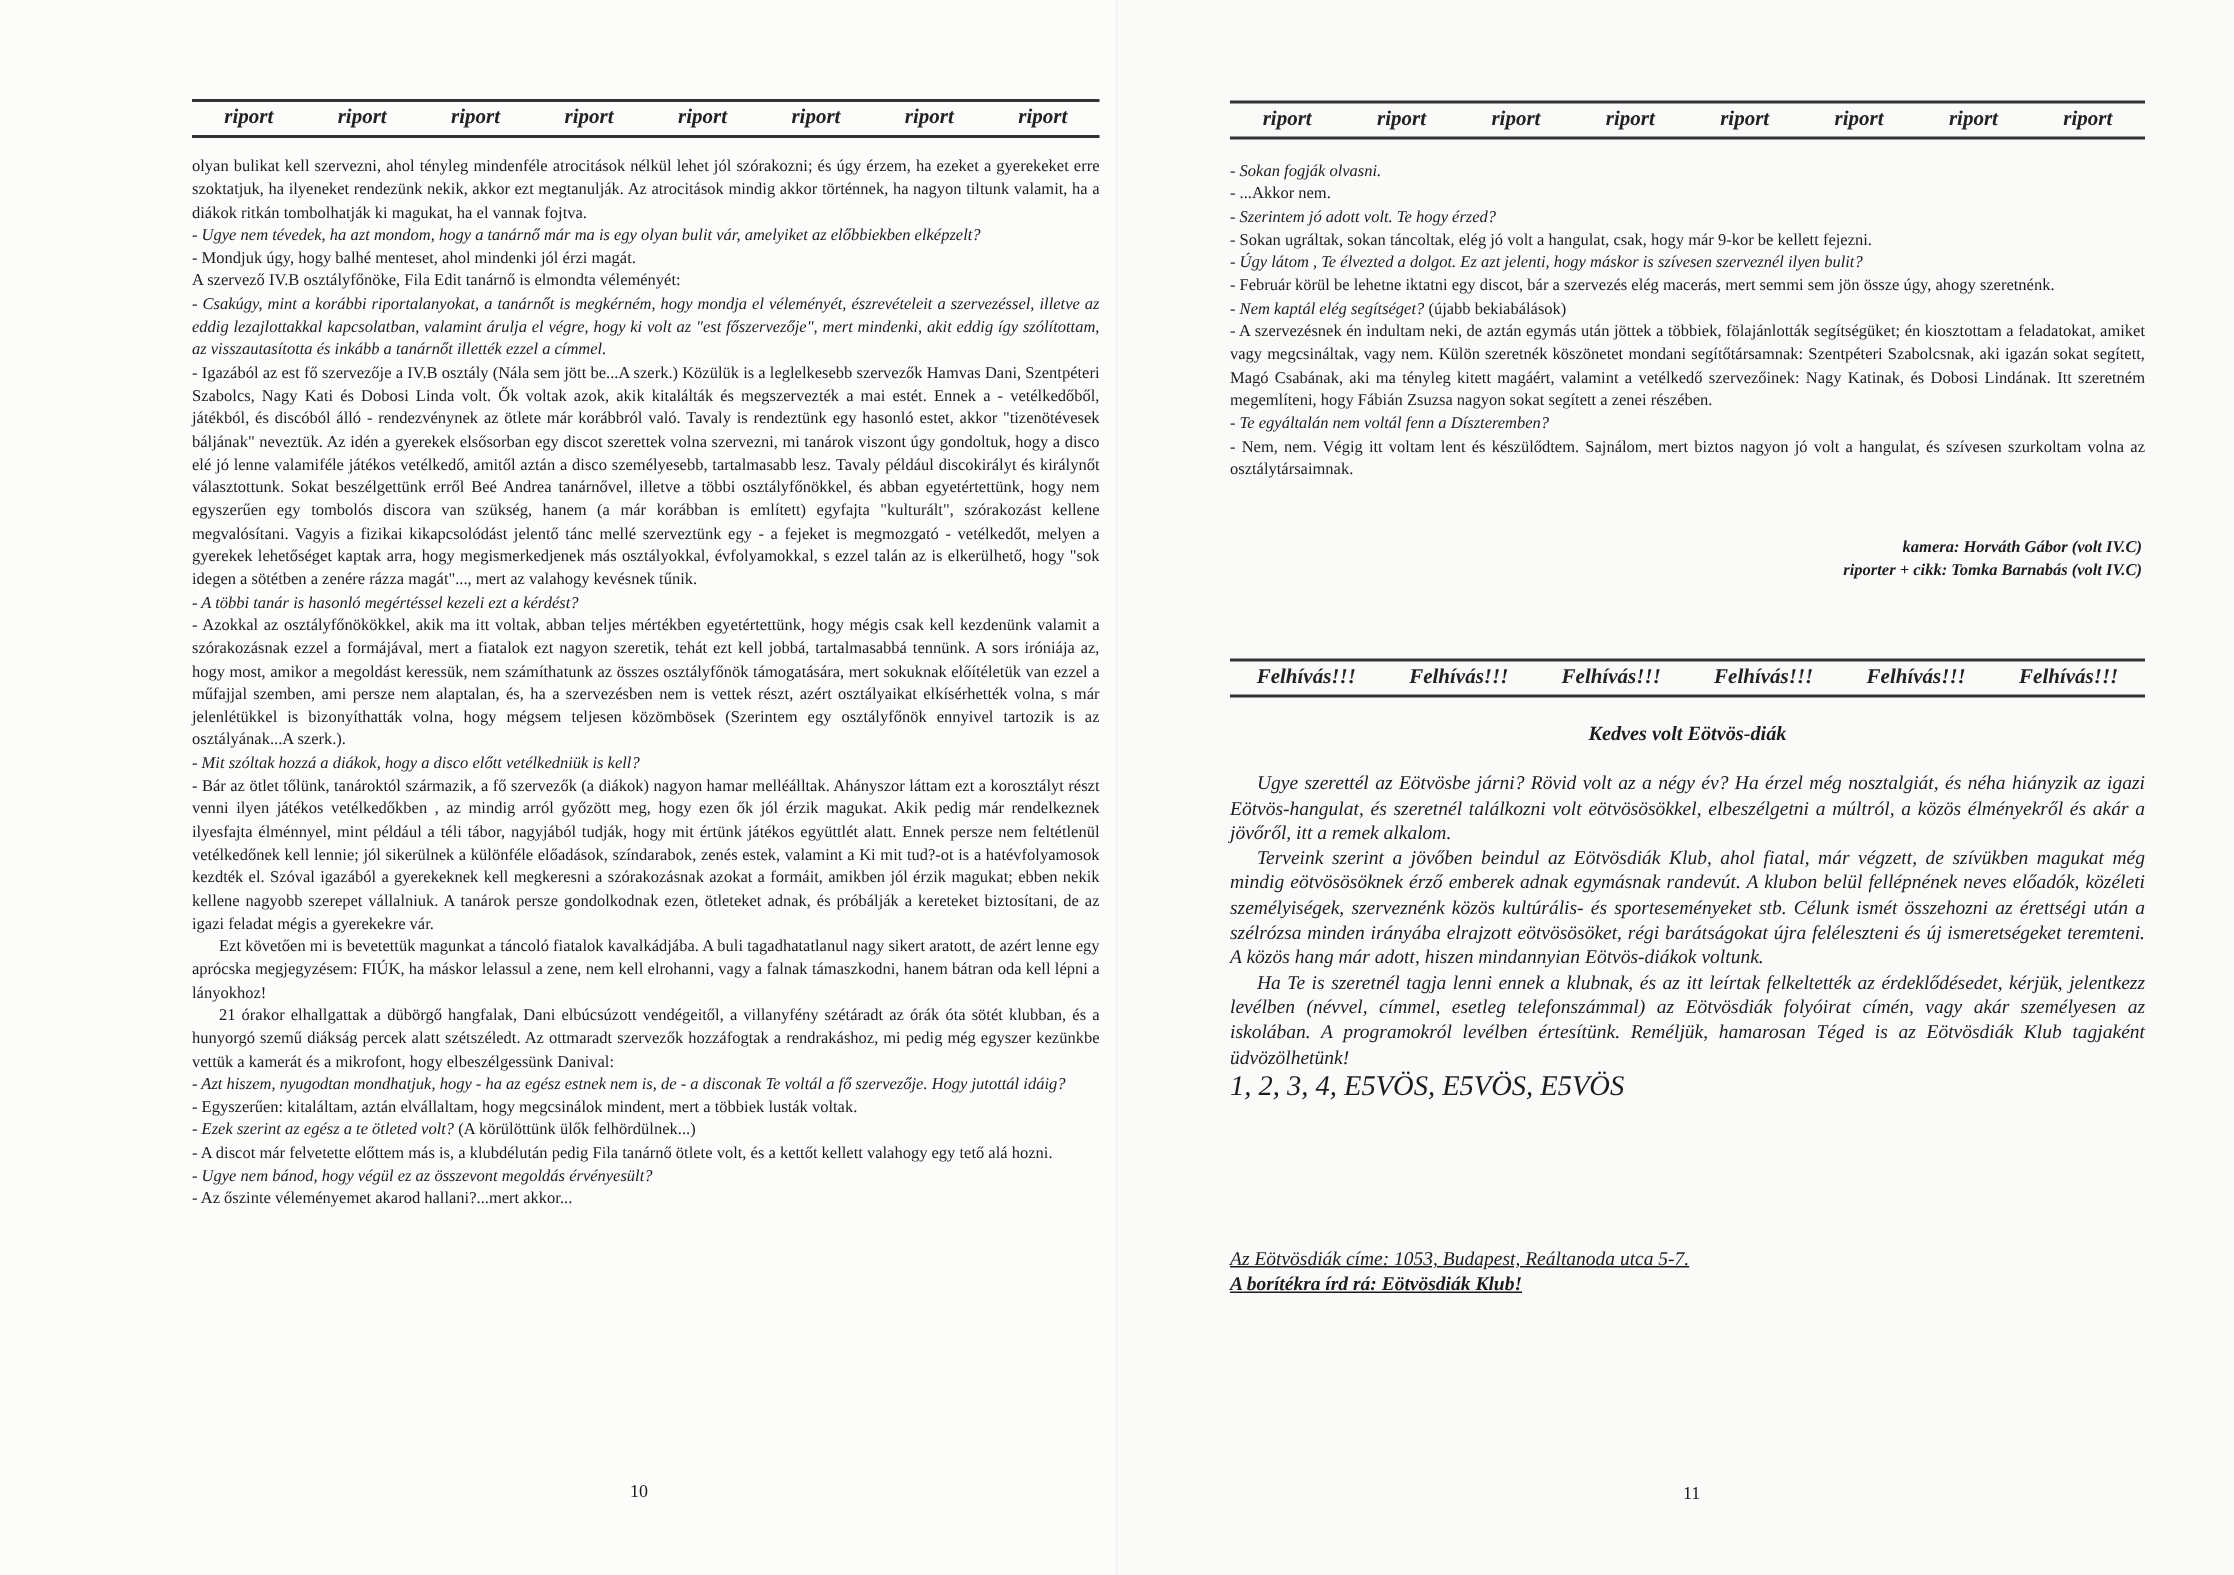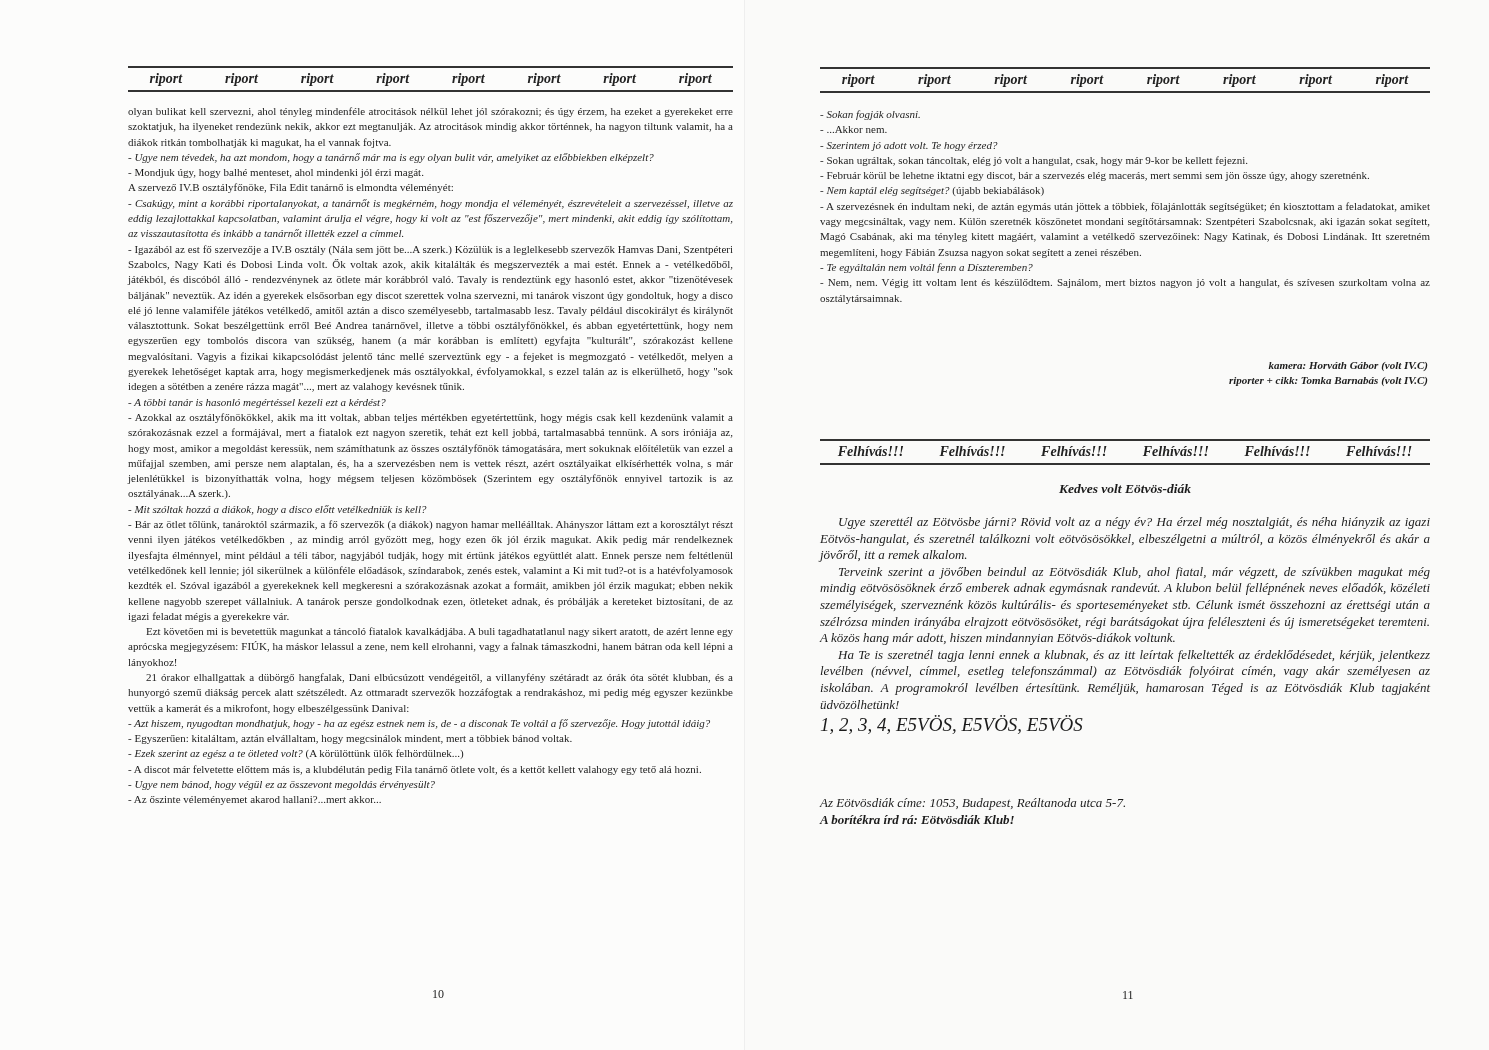--- a/index.html
+++ b/index.html
@@ -49,47 +49,48 @@
       <p>A szervező IV.B osztályfőnöke, Fila Edit tanárnő is elmondta véleményét:</p>
       <p class="it">- Csakúgy, mint a korábbi riportalanyokat, a tanárnőt is megkérném, hogy mondja el véleményét, észrevételeit a szervezéssel, illetve az eddig lezajlottakkal kapcsolatban, valamint árulja el végre, hogy ki volt az "est főszervezője", mert mindenki, akit eddig így szólítottam, az visszautasította és inkább a tanárnőt illették ezzel a címmel.</p>
       <p>- Igazából az est fő szervezője a IV.B osztály (Nála sem jött be...A szerk.) Közülük is a leglelkesebb szervezők Hamvas Dani, Szentpéteri Szabolcs, Nagy Kati és Dobosi Linda volt. Ők voltak azok, akik kitalálták és megszervezték a mai estét. Ennek a - vetélkedőből, játékból, és discóból álló - rendezvénynek az ötlete már korábbról való. Tavaly is rendeztünk egy hasonló estet, akkor "tizenötévesek báljának" neveztük. Az idén a gyerekek elsősorban egy discot szerettek volna szervezni, mi tanárok viszont úgy gondoltuk, hogy a disco elé jó lenne valamiféle játékos vetélkedő, amitől aztán a disco személyesebb, tartalmasabb lesz. Tavaly például discokirályt és királynőt választottunk. Sokat beszélgettünk erről Beé Andrea tanárnővel, illetve a többi osztályfőnökkel, és abban egyetértettünk, hogy nem egyszerűen egy tombolós discora van szükség, hanem (a már korábban is említett) egyfajta "kulturált", szórakozást kellene megvalósítani. Vagyis a fizikai kikapcsolódást jelentő tánc mellé szerveztünk egy - a fejeket is megmozgató - vetélkedőt, melyen a gyerekek lehetőséget kaptak arra, hogy megismerkedjenek más osztályokkal, évfolyamokkal, s ezzel talán az is elkerülhető, hogy "sok idegen a sötétben a zenére rázza magát"..., mert az valahogy kevésnek tűnik.</p>
       <p class="it">- A többi tanár is hasonló megértéssel kezeli ezt a kérdést?</p>
       <p>- Azokkal az osztályfőnökökkel, akik ma itt voltak, abban teljes mértékben egyetértettünk, hogy mégis csak kell kezdenünk valamit a szórakozásnak ezzel a formájával, mert a fiatalok ezt nagyon szeretik, tehát ezt kell jobbá, tartalmasabbá tennünk. A sors iróniája az, hogy most, amikor a megoldást keressük, nem számíthatunk az összes osztályfőnök támogatására, mert sokuknak előítéletük van ezzel a műfajjal szemben, ami persze nem alaptalan, és, ha a szervezésben nem is vettek részt, azért osztályaikat elkísérhették volna, s már jelenlétükkel is bizonyíthatták volna, hogy mégsem teljesen közömbösek (Szerintem egy osztályfőnök ennyivel tartozik is az osztályának...A szerk.).</p>
       <p class="it">- Mit szóltak hozzá a diákok, hogy a disco előtt vetélkedniük is kell?</p>
       <p>- Bár az ötlet tőlünk, tanároktól származik, a fő szervezők (a diákok) nagyon hamar melléálltak. Ahányszor láttam ezt a korosztályt részt venni ilyen játékos vetélkedőkben , az mindig arról győzött meg, hogy ezen ők jól érzik magukat. Akik pedig már rendelkeznek ilyesfajta élménnyel, mint például a téli tábor, nagyjából tudják, hogy mit értünk játékos együttlét alatt. Ennek persze nem feltétlenül vetélkedőnek kell lennie; jól sikerülnek a különféle előadások, színdarabok, zenés estek, valamint a Ki mit tud?-ot is a hatévfolyamosok kezdték el. Szóval igazából a gyerekeknek kell megkeresni a szórakozásnak azokat a formáit, amikben jól érzik magukat; ebben nekik kellene nagyobb szerepet vállalniuk. A tanárok persze gondolkodnak ezen, ötleteket adnak, és próbálják a kereteket biztosítani, de az igazi feladat mégis a gyerekekre vár.</p>
       <p class="ind">Ezt követően mi is bevetettük magunkat a táncoló fiatalok kavalkádjába. A buli tagadhatatlanul nagy sikert aratott, de azért lenne egy aprócska megjegyzésem: FIÚK, ha máskor lelassul a zene, nem kell elrohanni, vagy a falnak támaszkodni, hanem bátran oda kell lépni a lányokhoz!</p>
       <p class="ind">21 órakor elhallgattak a dübörgő hangfalak, Dani elbúcsúzott vendégeitől, a villanyfény szétáradt az órák óta sötét klubban, és a hunyorgó szemű diákság percek alatt szétszéledt. Az ottmaradt szervezők hozzáfogtak a rendrakáshoz, mi pedig még egyszer kezünkbe vettük a kamerát és a mikrofont, hogy elbeszélgessünk Danival:</p>
       <p class="it">- Azt hiszem, nyugodtan mondhatjuk, hogy - ha az egész estnek nem is, de - a disconak Te voltál a fő szervezője. Hogy jutottál idáig?</p>
-      <p>- Egyszerűen: kitaláltam, aztán elvállaltam, hogy megcsinálok mindent, mert a többiek bánod voltak.</p>
+      <p>- Egyszerűen: kitaláltam, aztán elvállaltam, hogy megcsinálok mindent, mert a többiek lusták voltak.</p>
       <p><span class="it">- Ezek szerint az egész a te ötleted volt?</span><span> (A körülöttünk ülők felhördülnek...)</span></p>
       <p>- A discot már felvetette előttem más is, a klubdélután pedig Fila tanárnő ötlete volt, és a kettőt kellett valahogy egy tető alá hozni.</p>
       <p class="it">- Ugye nem bánod, hogy végül ez az összevont megoldás érvényesült?</p>
       <p>- Az őszinte véleményemet akarod hallani?...mert akkor...</p>
     </div>
-  <div class="pagenum" style="left:432px; top:987px;">10</div>
+  <div class="pagenum" style="left:420px; top:987px;">10</div>
 </div>
 
 <div class="gutter"></div>
 
 <div class="page page-right">
   <div class="banner" style="left:75px; top:67px; width:610px;" id="banner-right">
       <span>riport</span>
       <span>riport</span>
       <span>riport</span>
       <span>riport</span>
       <span>riport</span>
       <span>riport</span>
       <span>riport</span>
       <span>riport</span>
     </div>
   <div class="text" style="left:75px; top:107px; width:610px;" id="text-right">
       <p class="it">- Sokan fogják olvasni.</p>
       <p>- ...Akkor nem.</p>
       <p class="it">- Szerintem jó adott volt. Te hogy érzed?</p>
       <p>- Sokan ugráltak, sokan táncoltak, elég jó volt a hangulat, csak, hogy már 9-kor be kellett fejezni.</p>
+      <p class="it">- Úgy látom , Te élvezted a dolgot. Ez azt jelenti, hogy máskor is szívesen szerveznél ilyen bulit?</p>
       <p>- Február körül be lehetne iktatni egy discot, bár a szervezés elég macerás, mert semmi sem jön össze úgy, ahogy szeretnénk.</p>
       <p><span class="it">- Nem kaptál elég segítséget?</span><span> (újabb bekiabálások)</span></p>
       <p>- A szervezésnek én indultam neki, de aztán egymás után jöttek a többiek, fölajánlották segítségüket; én kiosztottam a feladatokat, amiket vagy megcsináltak, vagy nem. Külön szeretnék köszönetet mondani segítőtársamnak: Szentpéteri Szabolcsnak, aki igazán sokat segített, Magó Csabának, aki ma tényleg kitett magáért, valamint a vetélkedő szervezőinek: Nagy Katinak, és Dobosi Lindának. Itt szeretném megemlíteni, hogy Fábián Zsuzsa nagyon sokat segített a zenei részében.</p>
       <p class="it">- Te egyáltalán nem voltál fenn a Díszteremben?</p>
       <p>- Nem, nem. Végig itt voltam lent és készülődtem. Sajnálom, mert biztos nagyon jó volt a hangulat, és szívesen szurkoltam volna az osztálytársaimnak.</p>
     </div>
   <div class="text right-align" style="left:75px; top:358px; width:608px;">
     <div>kamera: Horváth Gábor (volt IV.C)</div>
     <div>riporter + cikk: Tomka Barnabás (volt IV.C)</div>
   </div>
@@ -104,19 +105,19 @@
     </div>
   <div class="text center-title" style="left:75px; top:481px; width:610px;">Kedves volt Eötvös-diák</div>
 
   <div class="text calltext" style="left:75px; top:514px; width:610px;">
     <p class="ind">Ugye szerettél az Eötvösbe járni? Rövid volt az a négy év? Ha érzel még nosztalgiát, és néha hiányzik az igazi Eötvös-hangulat, és szeretnél találkozni volt eötvösösökkel, elbeszélgetni a múltról, a közös élményekről és akár a jövőről, itt a remek alkalom.</p>
     <p class="ind">Terveink szerint a jövőben beindul az Eötvösdiák Klub, ahol fiatal, már végzett, de szívükben magukat még mindig eötvösösöknek érző emberek adnak egymásnak randevút. A klubon belül fellépnének neves előadók, közéleti személyiségek, szerveznénk közös kultúrális- és sporteseményeket stb. Célunk ismét összehozni az érettségi után a szélrózsa minden irányába elrajzott eötvösösöket, régi barátságokat újra feléleszteni és új ismeretségeket teremteni. A közös hang már adott, hiszen mindannyian Eötvös-diákok voltunk.</p>
     <p class="ind">Ha Te is szeretnél tagja lenni ennek a klubnak, és az itt leírtak felkeltették az érdeklődésedet, kérjük, jelentkezz levélben (névvel, címmel, esetleg telefonszámmal) az Eötvösdiák folyóirat címén, vagy akár személyesen az iskolában. A programokról levélben értesítünk. Reméljük, hamarosan Téged is az Eötvösdiák Klub tagjaként üdvözölhetünk!</p>
     <p style="margin-top:4px; font-size:19px;">1, 2, 3, 4, E5VÖS, E5VÖS, E5VÖS</p>
   </div>
 
-  <div class="text" style="left:75px; top:794px; width:610px; font-size:13px; line-height:17px;">
+  <div class="text" style="left:75px; top:830px; width:610px; font-size:13px; line-height:17px;text-decoration:underline;">
     <div class="it">Az Eötvösdiák címe: 1053, Budapest, Reáltanoda utca 5-7.</div>
     <div class="it" style="font-weight:bold;">A borítékra írd rá: Eötvösdiák Klub!</div>
   </div>
 
   <div class="pagenum" style="left:377px; top:988px;">11</div>
 </div>
 
 </body></html>

